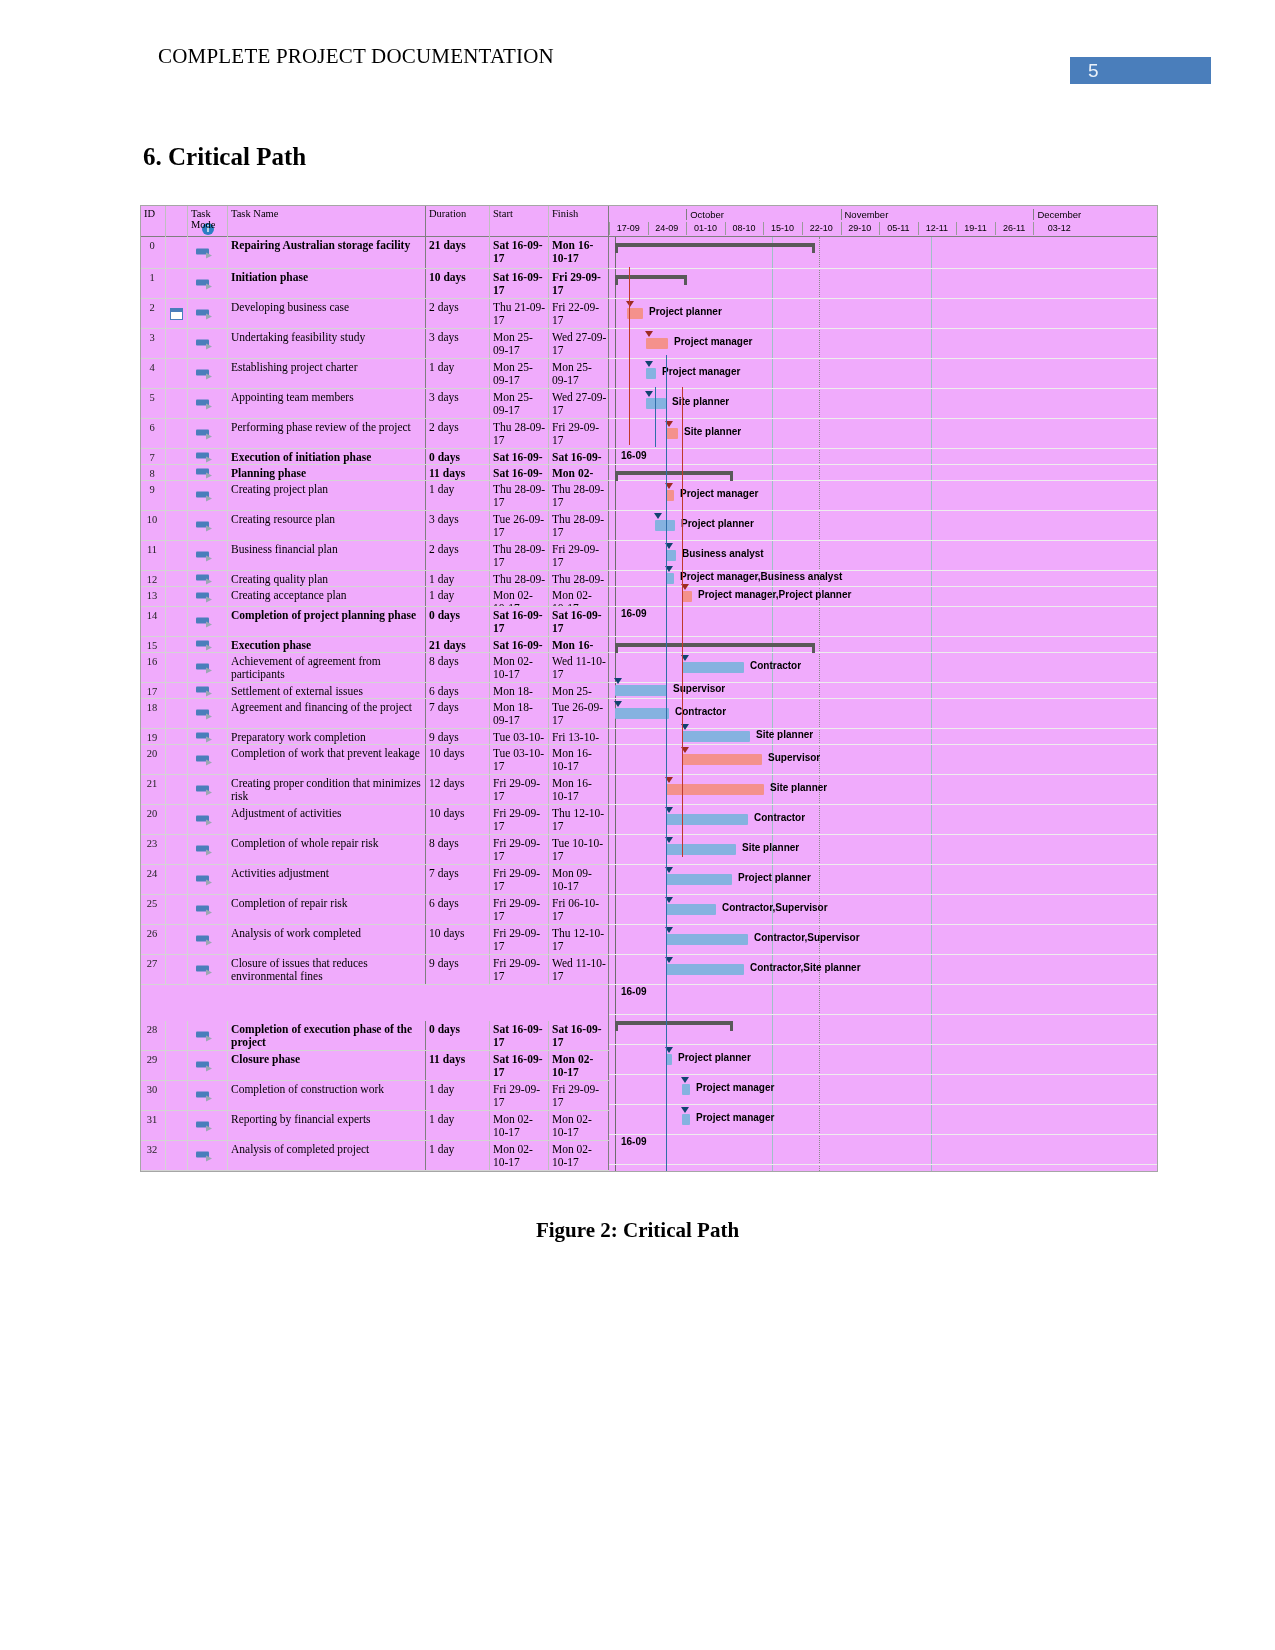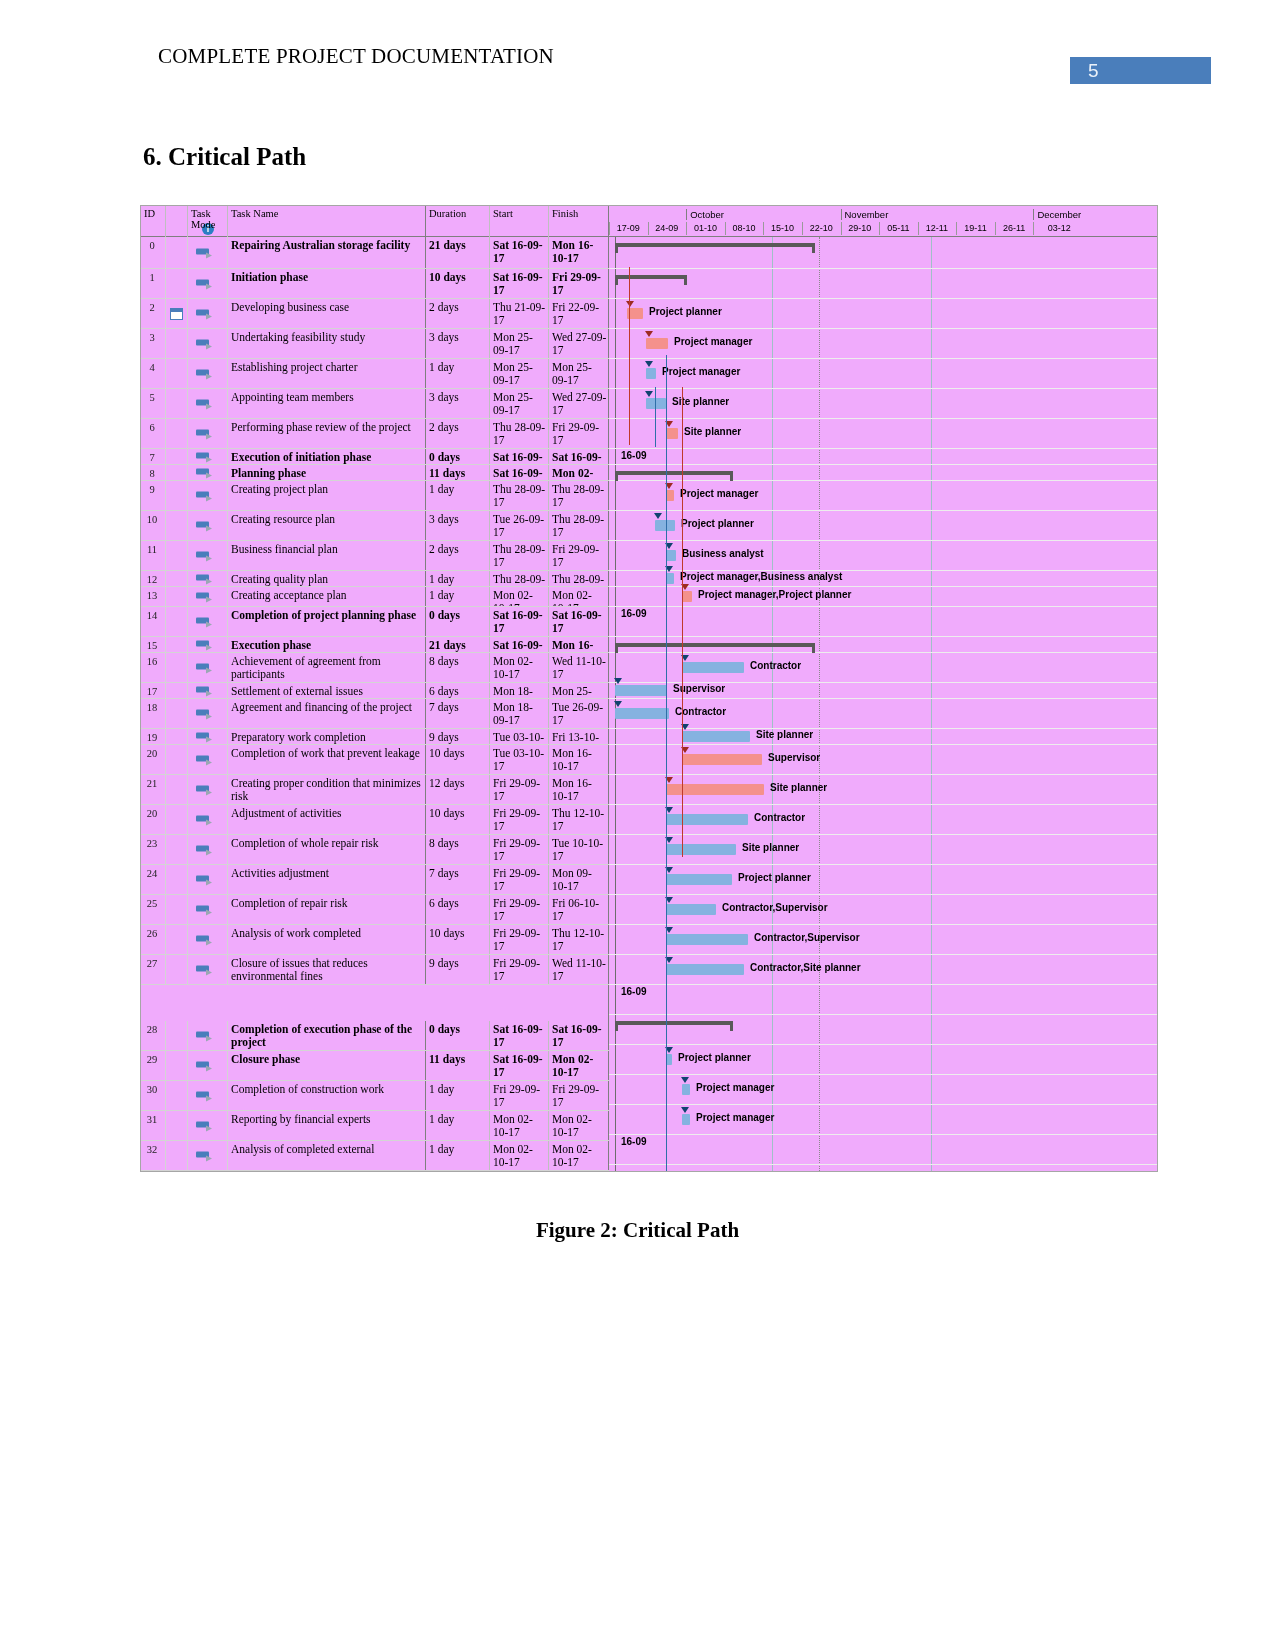--- a/index.html
+++ b/index.html
@@ -665,21 +665,21 @@
           </div>
           <div class="row" style="height: 30px;">
             <div class="c cid">32</div>
             <div class="c cind"></div>
             <div class="c cmode">
               <span class="modeicon">
                 <span class="bar"></span>
                 <span class="arw"></span>
               </span>
             </div>
-            <div class="c cname l2">Analysis of completed external</div>
+            <div class="c cname l2">Analysis of completed project</div>
             <div class="c cdur">1 day</div>
             <div class="c cstart">Mon 02-10-17</div>
             <div class="c cfin">Mon 02-10-17</div>
           </div>
           <div class="row" style="height: 30px;">
             <div class="c cid">33</div>
             <div class="c cind"></div>
             <div class="c cmode">
               <span class="modeicon">
                 <span class="bar"></span>

